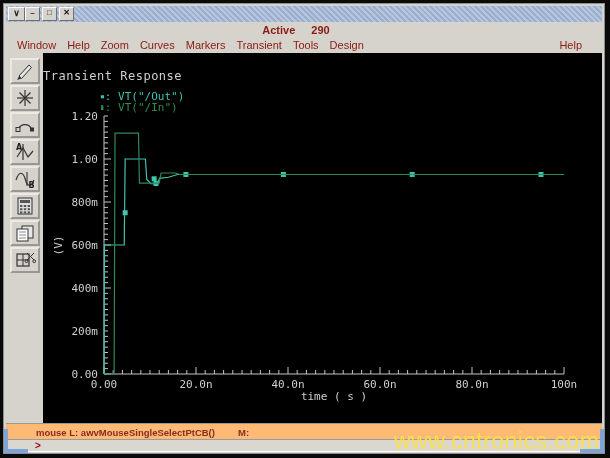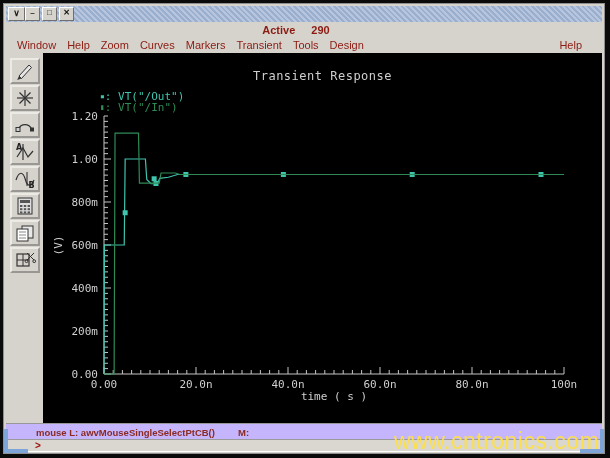--- a/index.html
+++ b/index.html
@@ -50,38 +50,38 @@
   .main{position:absolute;left:2px;top:49px;right:2px;height:370px;display:flex;}
   .toolbar{width:37px;background:#d6d3cd;padding-top:5px;display:flex;flex-direction:column;align-items:center;flex:0 0 auto;}
   .tool-btn{
     width:30px;height:26px;margin-bottom:1px;background:#d6d3cd;
     border:2px outset #eceae5;display:flex;align-items:center;justify-content:center;
     padding:0;box-sizing:border-box;
   }
   .tool-btn svg{display:block;}
   .plot{flex:1 1 auto;background:#000;position:relative;overflow:hidden;}
   .plot-title{
-    position:absolute;left:0;top:16px;width:559px;text-align:center;
+    position:absolute;left:0;top:16px;width:559px;text-align:left;
     color:#cfcfcf;font-family:"DejaVu Sans Mono",monospace;font-size:12px;letter-spacing:.5px;
   }
   .legend{position:absolute;left:57px;top:38px;font-family:"DejaVu Sans Mono",monospace;font-size:11px;line-height:11px;}
   .legend-row{white-space:nowrap;}
   .lg-marker{font-size:8px;vertical-align:1px;}
   .ylabel{
     position:absolute;left:-7px;top:186px;width:44px;text-align:center;
     color:#cfcfcf;font-family:"DejaVu Sans Mono",monospace;font-size:11px;
     transform:rotate(-90deg);
   }
   .xlabel{
     position:absolute;left:0;top:337px;width:582px;text-align:center;
     color:#cfcfcf;font-family:"DejaVu Sans Mono",monospace;font-size:11px;
   }
   
   .statusbar{
-    position:absolute;left:2px;top:419px;right:2px;height:16px;background:#c4b5fd;
+    position:absolute;left:2px;top:419px;right:2px;height:16px;background:#fdba74;
     border-top:1px solid #989898;font-family:"Liberation Sans",sans-serif;
     font-size:9.5px;font-weight:bold;color:#8b2a22;
   }
   .statusbar span{position:absolute;top:3px;white-space:nowrap;}
   .st-l{left:30px;} .st-m{left:232px;} .st-r{left:408px;}
   .promptrow{
     position:absolute;left:2px;top:435px;right:2px;height:13px;background:#dad7d1;
     border:1px solid;border-color:#9a9a9a #fff #fff #9a9a9a;box-sizing:border-box;
     font-size:10px;font-weight:bold;color:#a01010;line-height:11px;padding-left:28px;
   }

